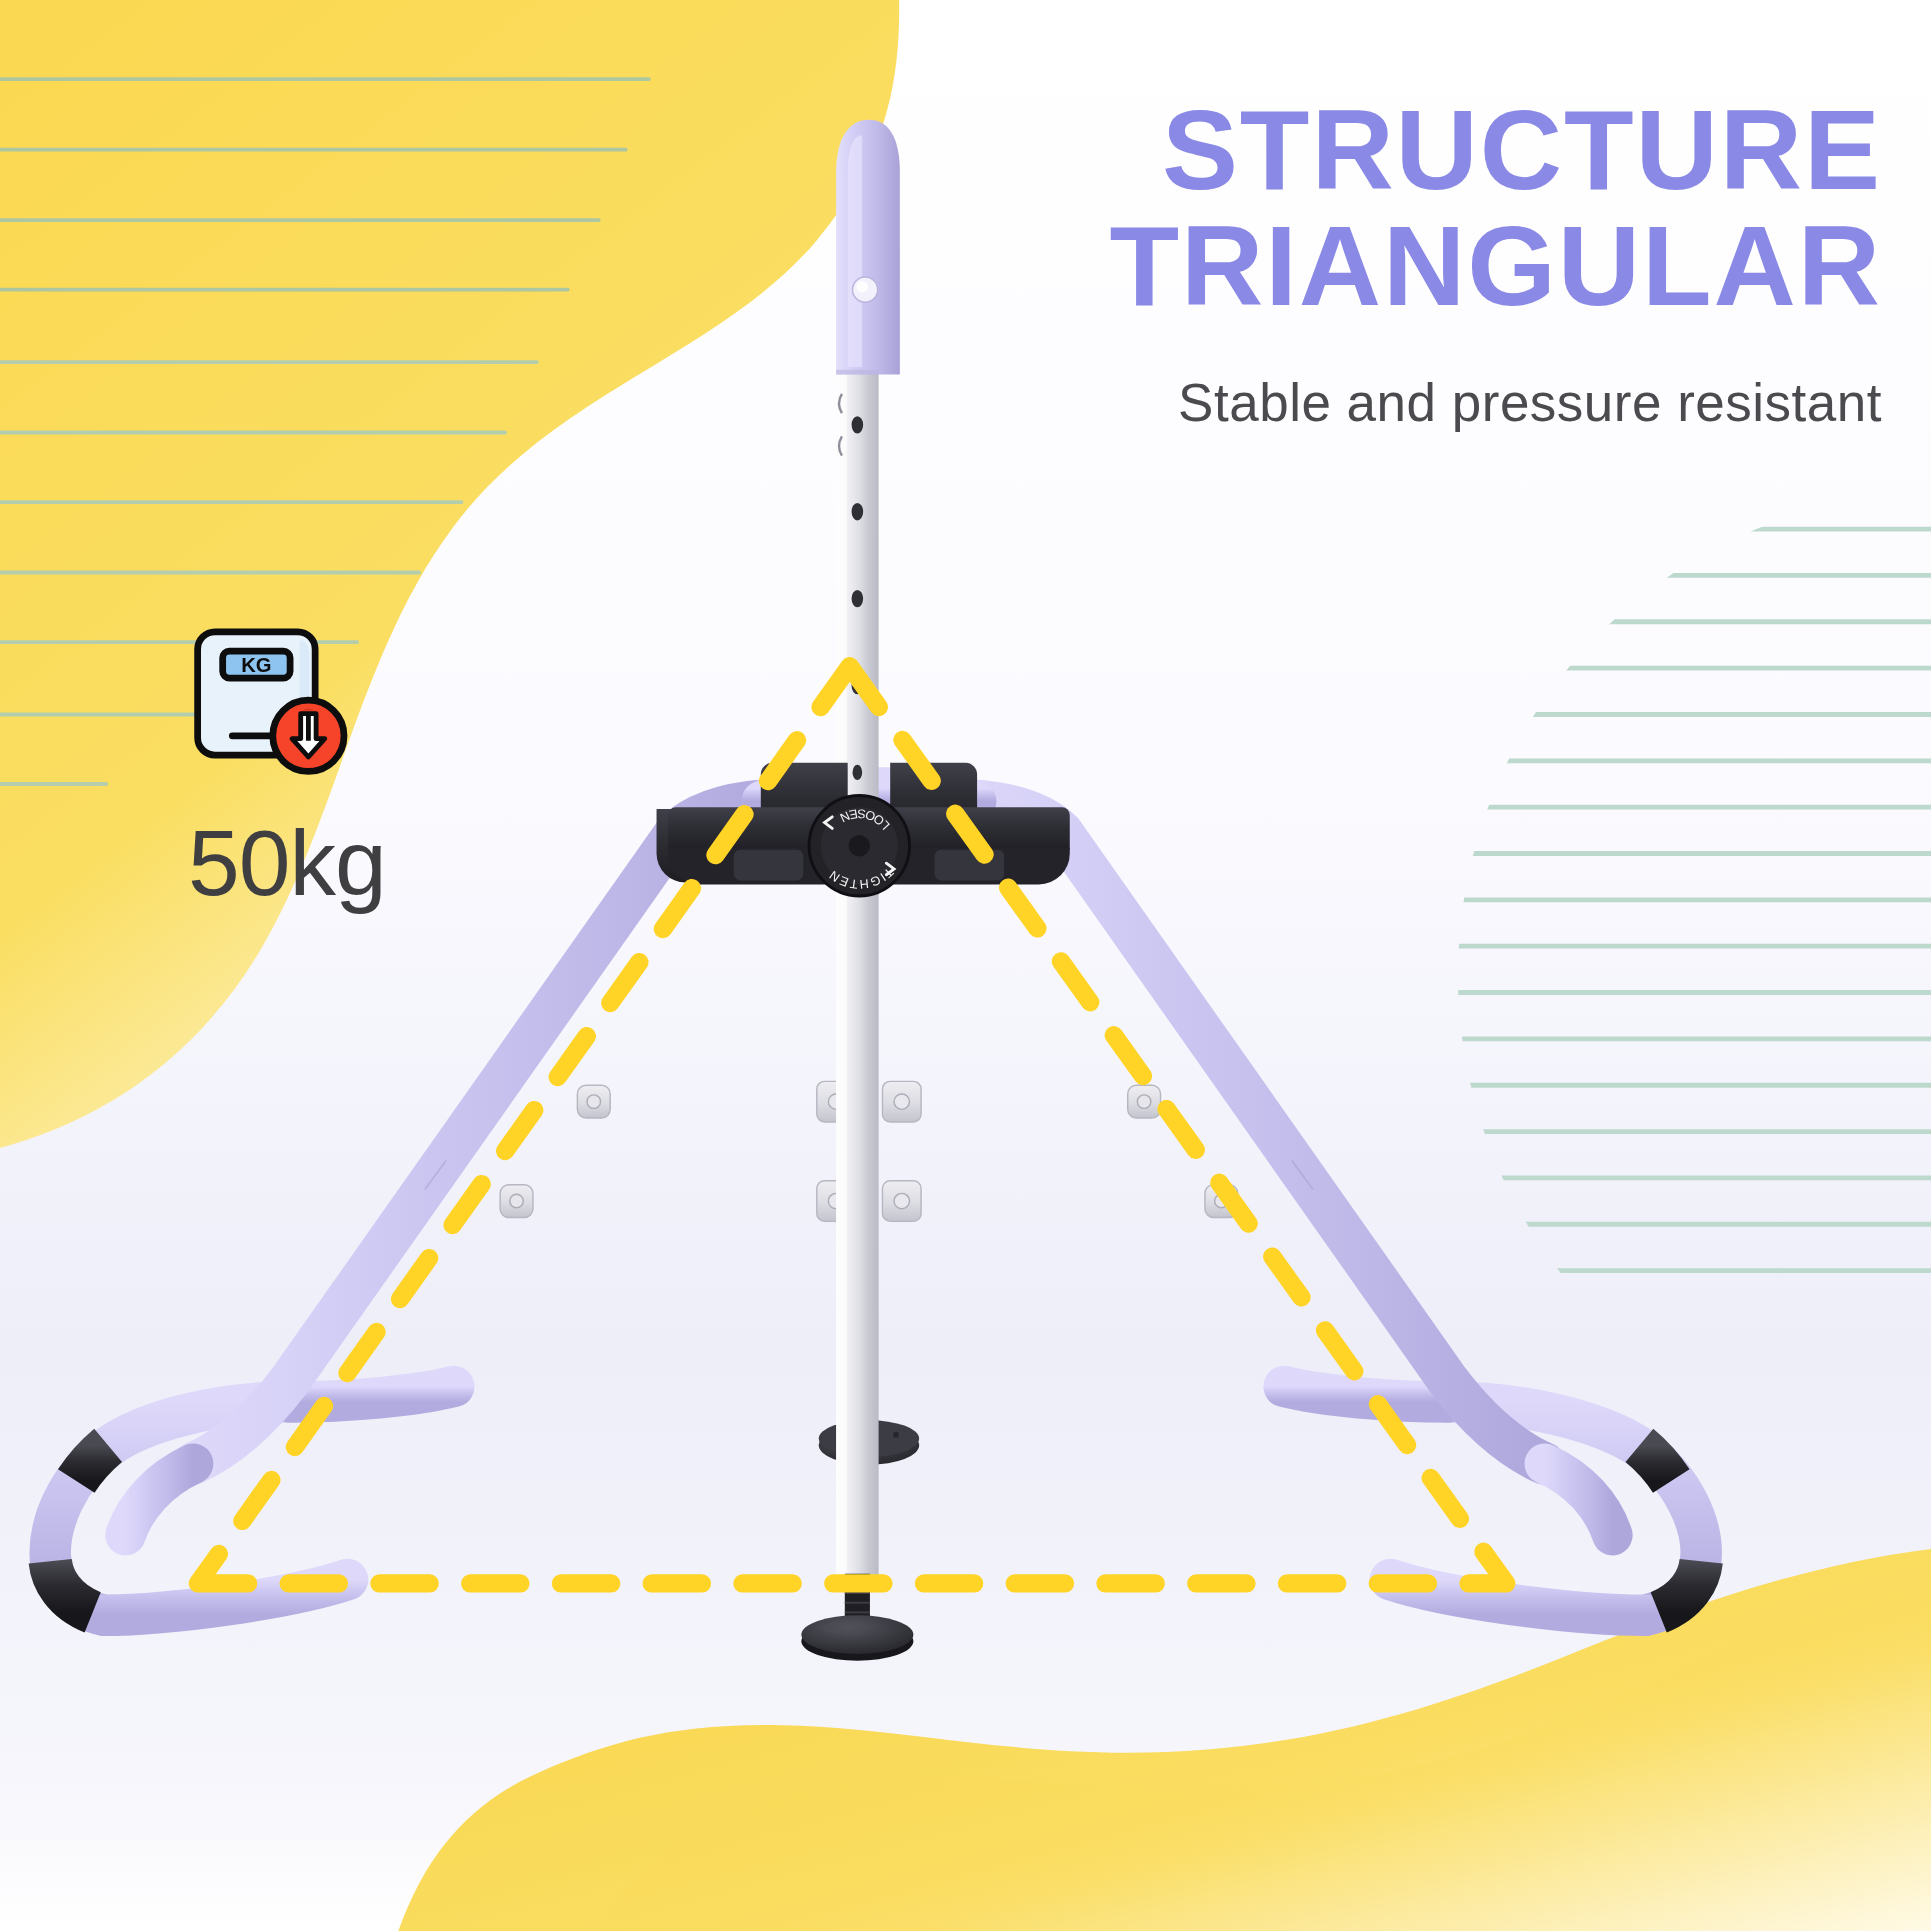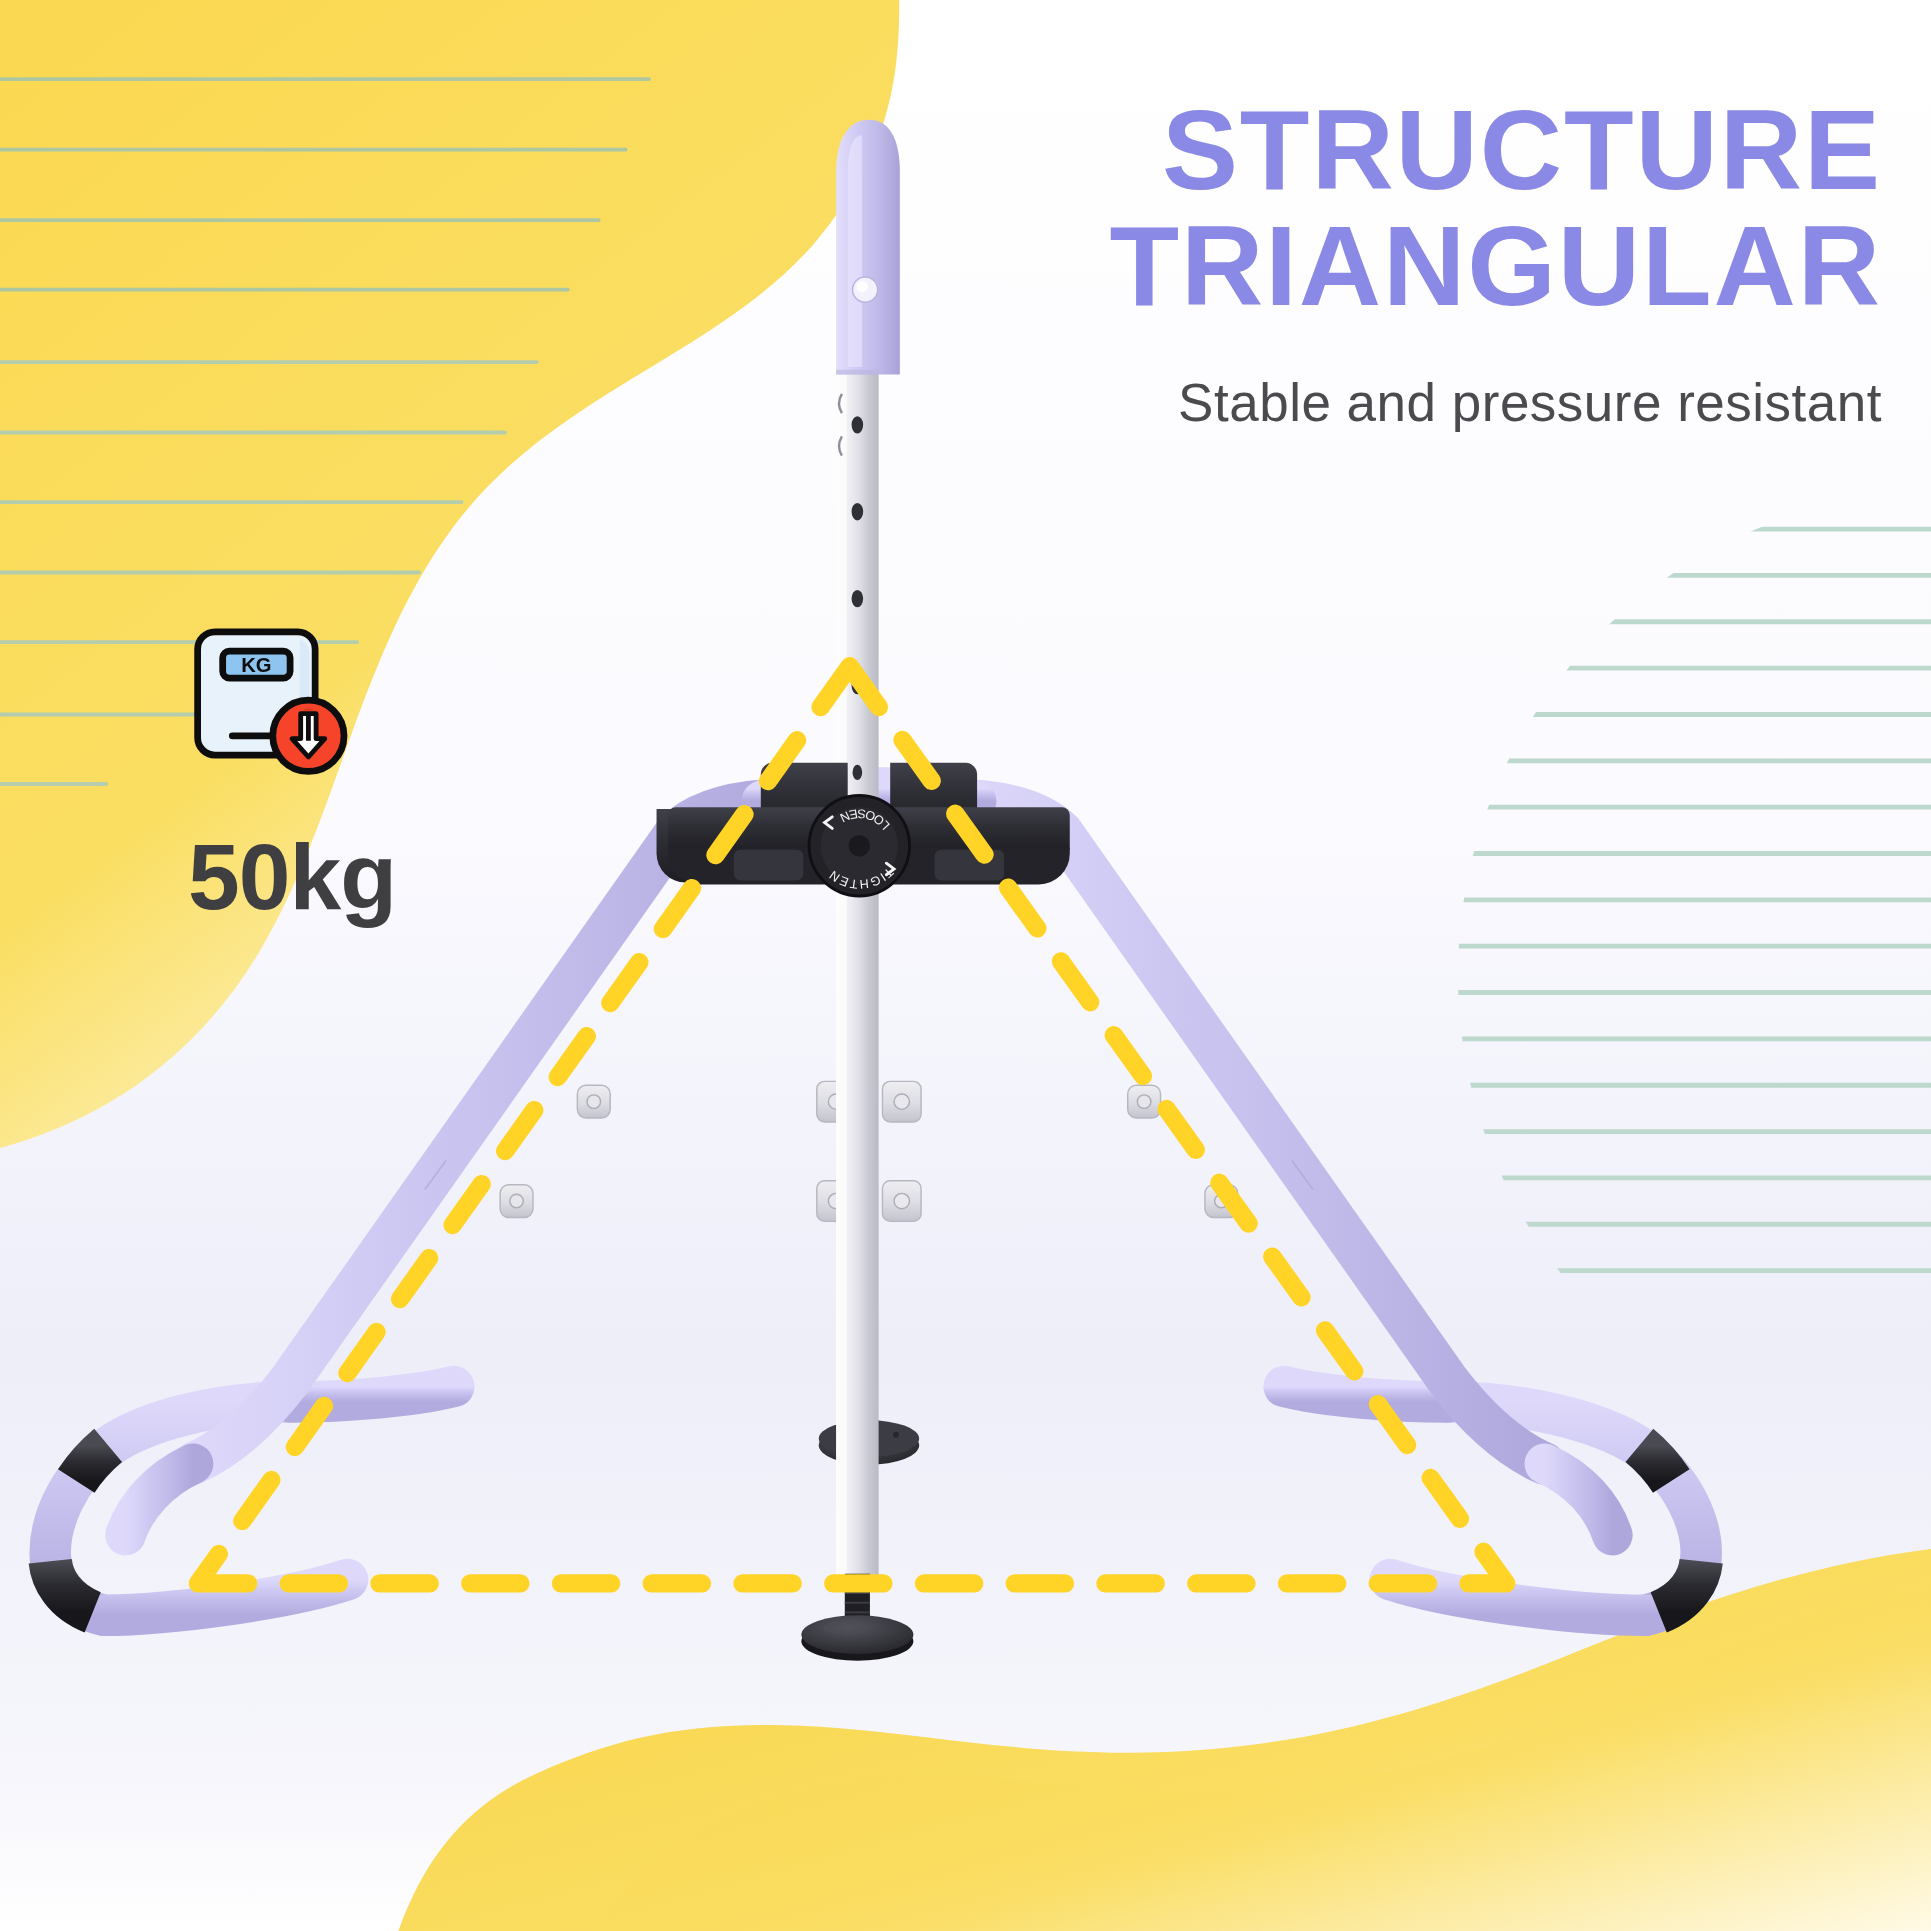--- a/index.html
+++ b/index.html
@@ -42,23 +42,23 @@
     font-size:53px;
     font-weight:300;
     letter-spacing:0.5px;
     color:#4b4b4f;
     white-space:nowrap;
   }
 
   
   .weight-block{position:absolute;left:188px;top:618px;width:319px;}
   .weight-value{
-    margin-top:35px;
+    margin-top:21px;
     font-size:93px;
-    font-weight:bold;
+    font-weight:normal;
     letter-spacing:-1px;
     color:#3f3f41;
     line-height:1;
   }
 
   
   .product{position:absolute;left:0;top:0;width:1931px;height:1931px;}
 </style>
 </head>
 <body>

